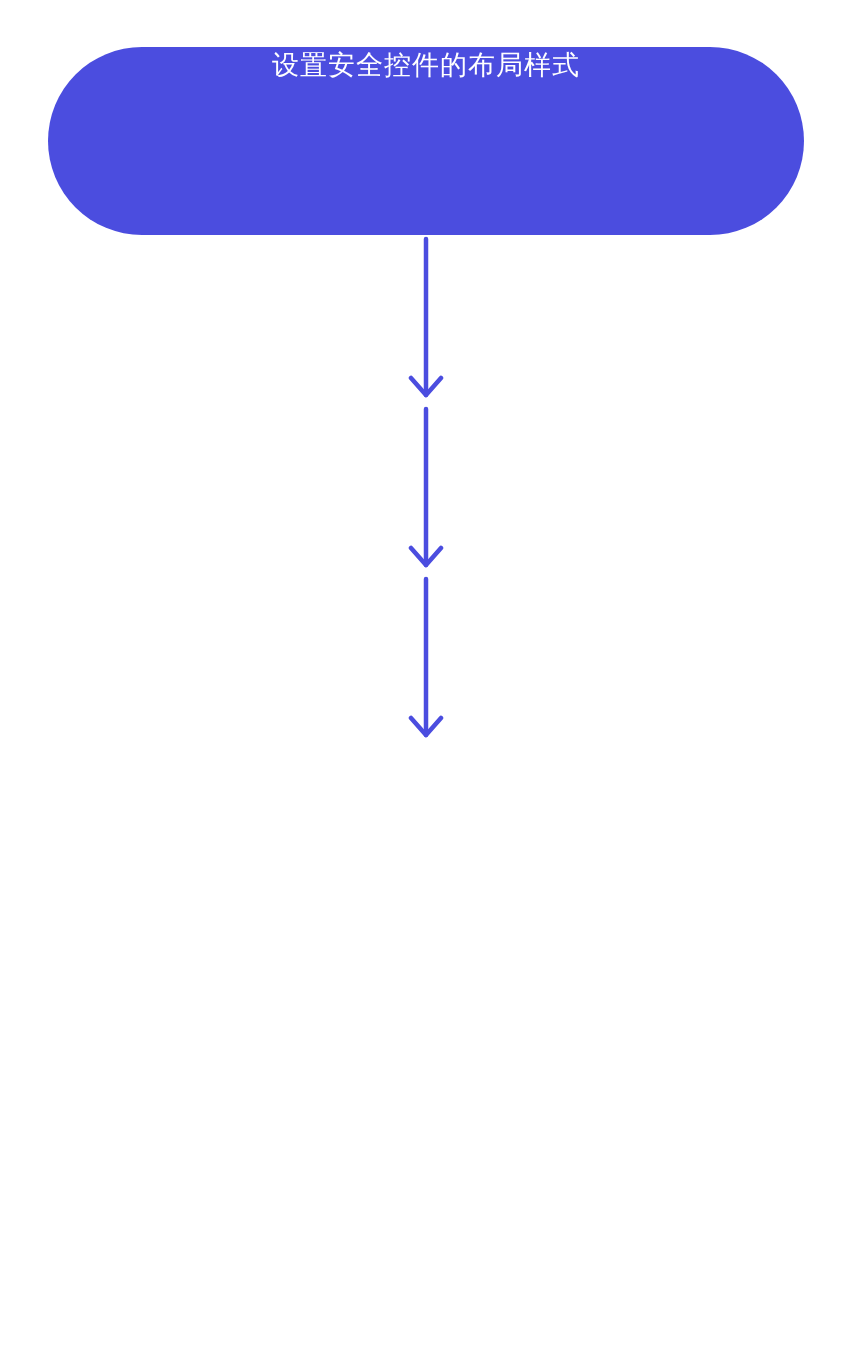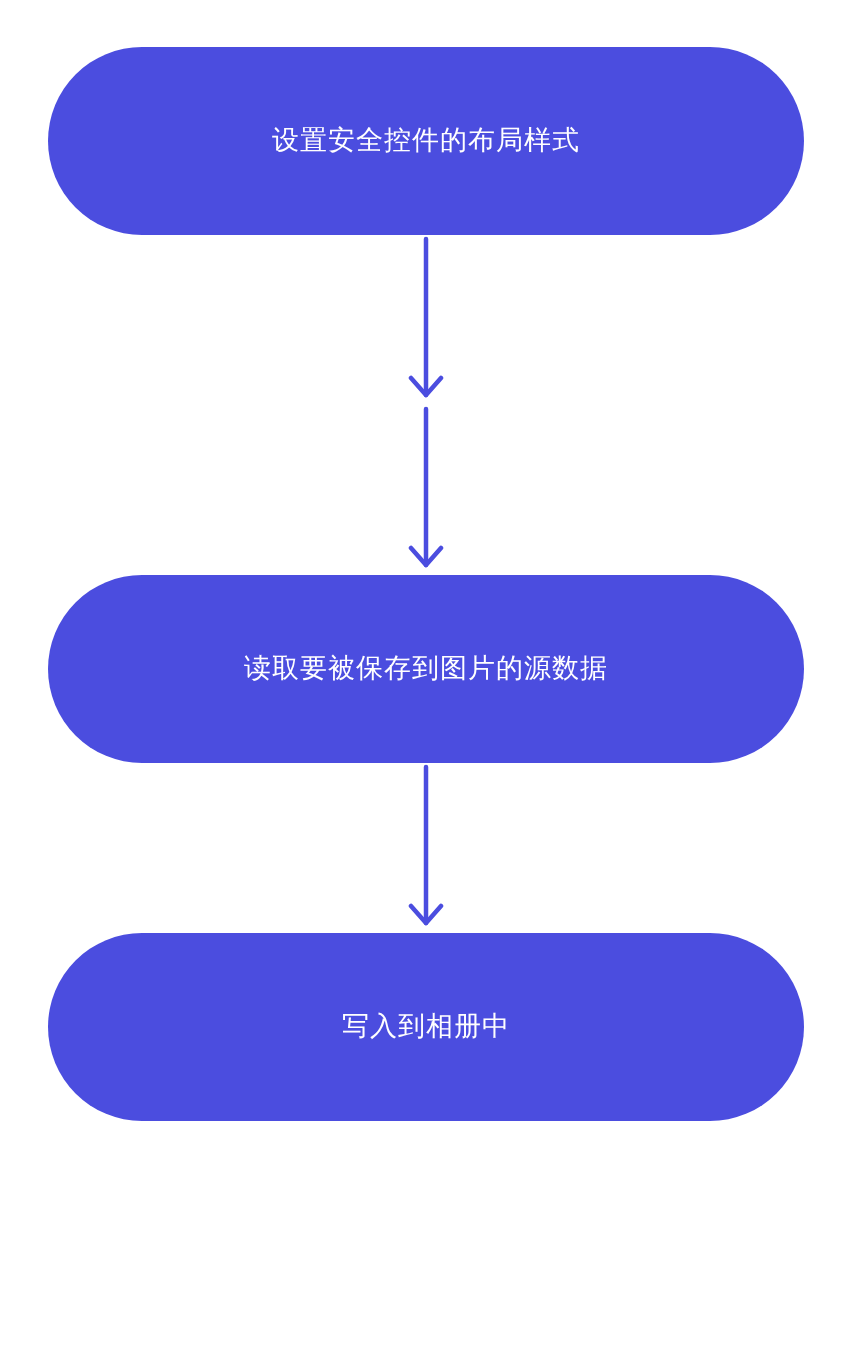--- a/index.html
+++ b/index.html
@@ -26,21 +26,20 @@
     display: flex;
     flex-direction: column;
     align-items: center;
   }
   .node {
     width: 756px;
     height: 188px;
     border-radius: 94px;
     background: var(--accent);
     display: flex;
-    align-items: center;
     justify-content: center;
     box-sizing: border-box;
   }
   .node-label {
     color: var(--node-text);
     font-size: 27px;
     font-weight: 400;
     letter-spacing: 1px;
     text-align: center;
     line-height: 1.4;
@@ -75,29 +74,23 @@
     </div>
 
 
     <div class="arrow-wrap">
       <svg width="36" height="170" viewBox="0 0 36 170" fill="none" stroke="currentColor" stroke-width="4.5" stroke-linecap="round" stroke-linejoin="round">
         <line x1="18" y1="4" x2="18" y2="160"></line>
         <polyline points="3,143 18,160 33,143"></polyline>
       </svg>
     </div>
 
-    <div class="node">
-      <span class="node-label">读取要被保存到图片的源数据</span>
-    </div>
 
     <div class="arrow-wrap">
       <svg width="36" height="170" viewBox="0 0 36 170" fill="none" stroke="currentColor" stroke-width="4.5" stroke-linecap="round" stroke-linejoin="round">
         <line x1="18" y1="4" x2="18" y2="160"></line>
         <polyline points="3,143 18,160 33,143"></polyline>
       </svg>
     </div>
 
-    <div class="node">
-      <span class="node-label">写入到相册中</span>
-    </div>
 
   </div>
 </div>
 
 </body></html>

